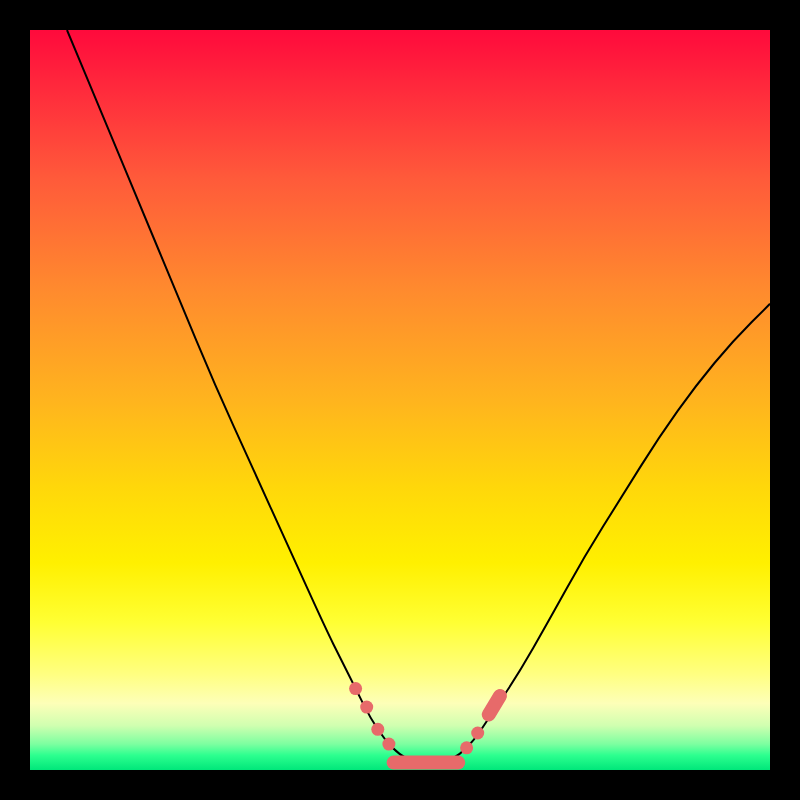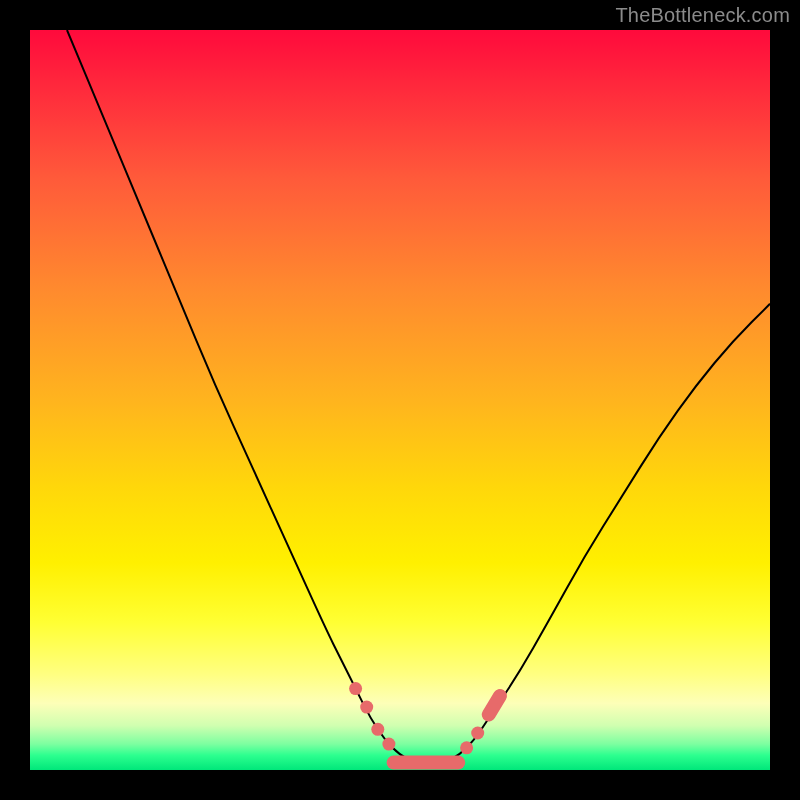--- a/index.html
+++ b/index.html
@@ -89,14 +89,13 @@
           <circle cx="436.6" cy="717.8" r="6.5" class="bead"></circle>
           <circle cx="447.7" cy="703.0" r="6.5" class="bead"></circle>
           <circle cx="458.8" cy="684.5" r="6.5" class="bead"></circle>
           <circle cx="469.9" cy="666.0" r="6.5" class="bead"></circle>
           <rect x="451.8" y="677.5" width="35.6" height="14" rx="7" class="pill" transform="rotate(-59.0 458.8 684.5)"></rect>
           <rect x="356.6" y="725.6" width="78.6" height="14.0" rx="7" class="pill"></rect>
         </g>
     </svg>
   </div>
 
-  <div class="watermark">TheBottleneck.com</div>
 </div>
 
 </body></html>

